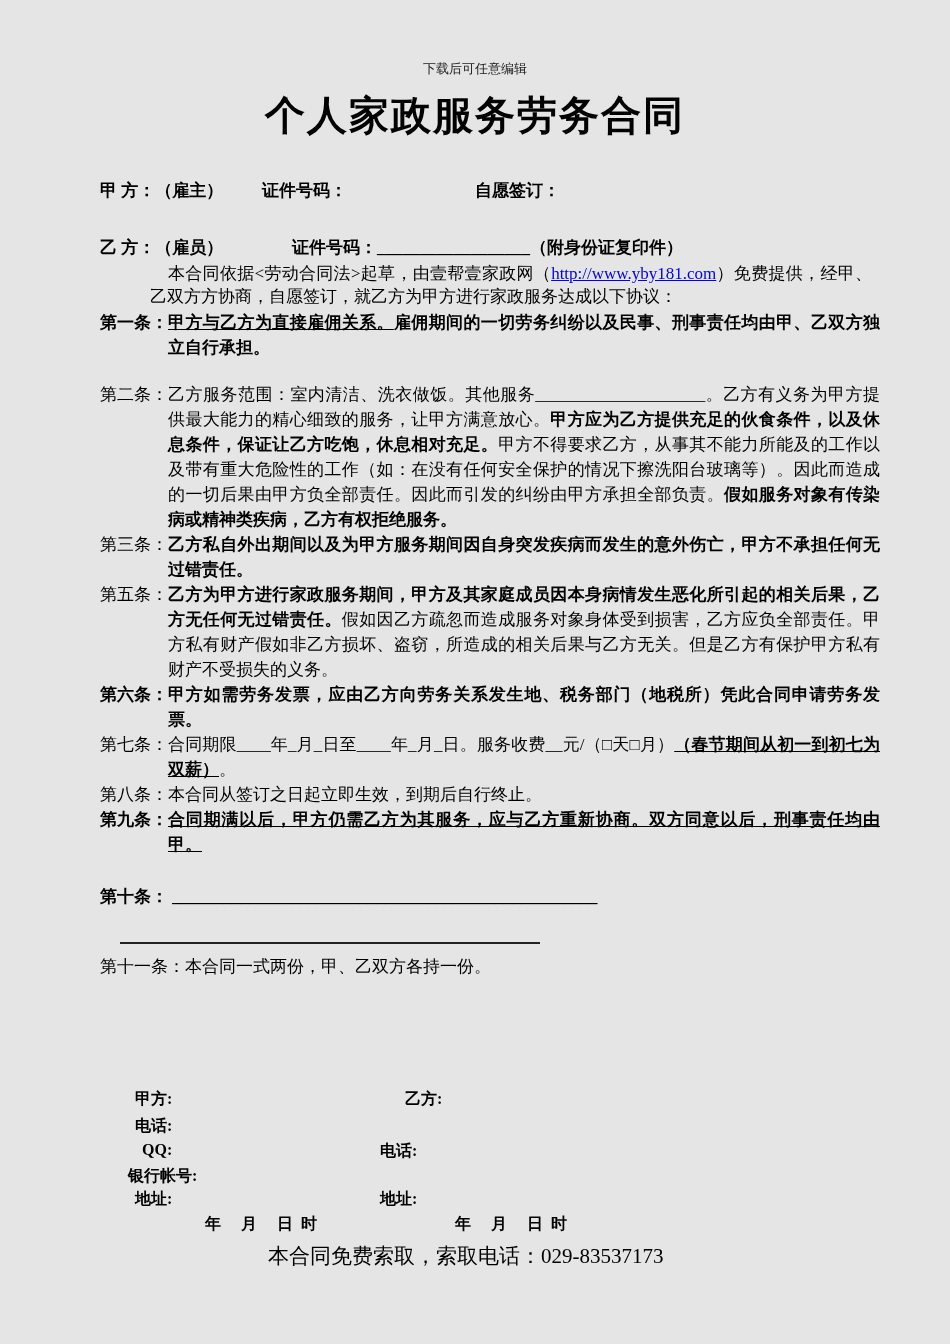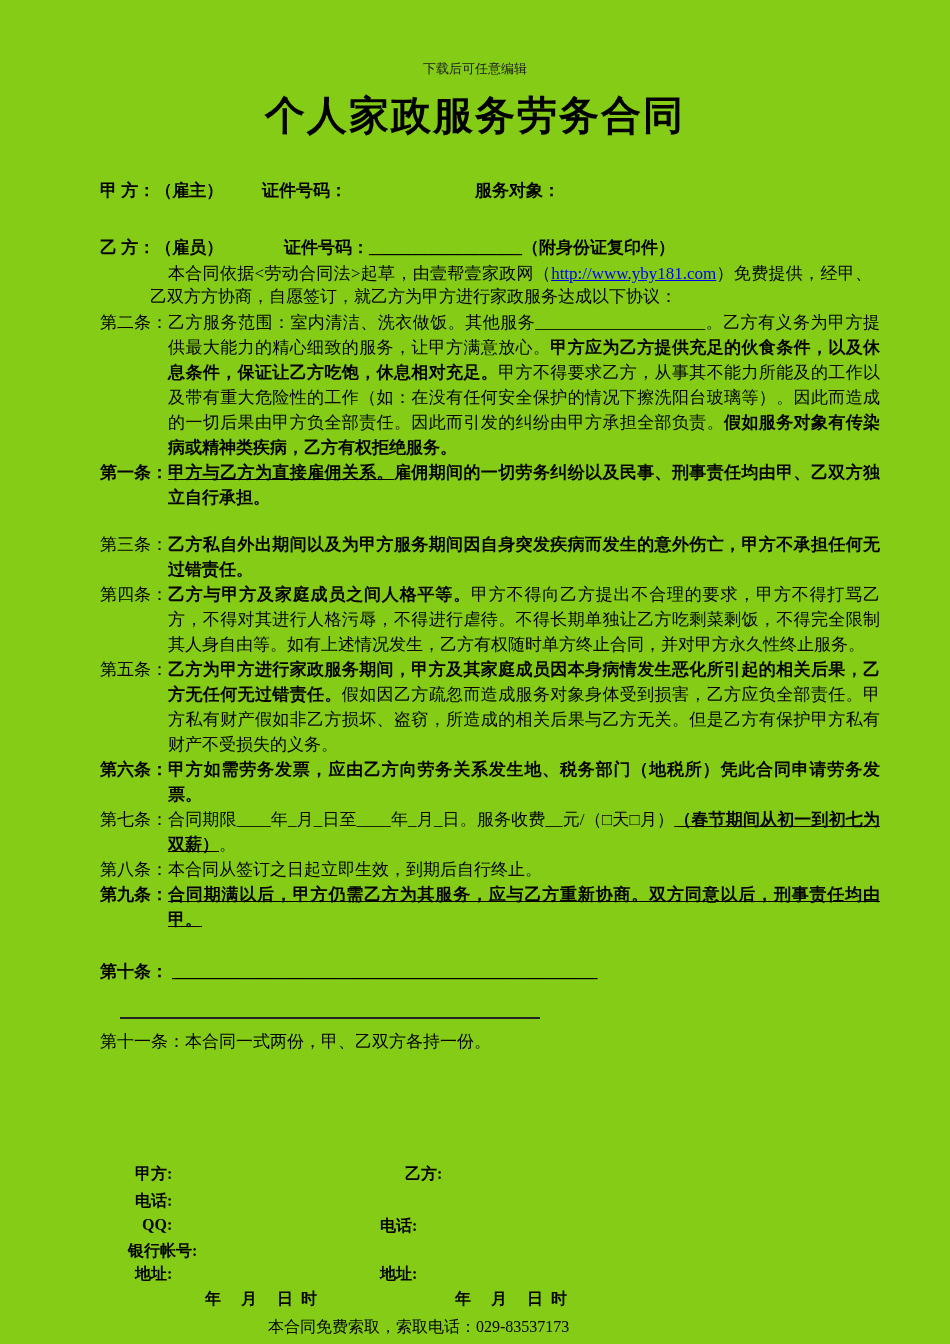--- a/index.html
+++ b/index.html
@@ -2,21 +2,21 @@
 <html><head>
 <meta charset="utf-8">
 <style>
   * { box-sizing: border-box; }
   html,body { margin:0; padding:0; background:#888; }
   .page {
     position: relative;
     width: 950px;
     height: 1344px;
     margin: 0 auto;
-    background: #84cc16;
+    background: #e5e5e5;
     color: #000;
     font-family: "Liberation Serif","DejaVu Serif",serif;
     font-size: 17px;
     overflow: hidden;
   }
   .b { font-weight: bold; }
   .u { text-decoration: underline; }
   .top-note {
     padding-top: 60px;
     text-align: center;
@@ -31,21 +31,21 @@
     font-weight: bold;
     letter-spacing: 2px;
     font-family: "Liberation Sans","DejaVu Sans",sans-serif;
   }
   .party-row { position: relative; height: 22px; font-weight: bold; font-size: 17px; }
   .party-a { margin-top: 43px; }
   .party-b { margin-top: 35px; }
   .party-row .p0 { position: absolute; left: 100px; white-space: nowrap; }
   .party-a .p1 { position: absolute; left: 262px; white-space: nowrap; }
   .party-a .p2 { position: absolute; left: 475px; white-space: nowrap; }
-  .party-b .p1 { position: absolute; left: 284px; white-space: nowrap; }
+  .party-b .p1 { position: absolute; left: 292px; white-space: nowrap; }
   .blank { letter-spacing: 0; }
   .intro {
     margin: 4px 78px 0 150px;
     text-indent: 18px;
     line-height: 23px;
     text-align: justify;
   }
   .intro a { color: #0000ee; text-decoration: underline; cursor: pointer; }
   .articles {
     margin: 2px 70px 0 100px;
@@ -63,64 +63,60 @@
   .sig-a-name  { left: 135px; top: 0; }
   .sig-b-name  { left: 405px; top: 0; }
   .sig-a-phone { left: 135px; top: 27px; }
   .sig-a-qq    { left: 142px; top: 52px; }
   .sig-b-phone { left: 380px; top: 52px; }
   .sig-a-bank  { left: 128px; top: 77px; }
   .sig-a-addr  { left: 135px; top: 100px; }
   .sig-b-addr  { left: 380px; top: 100px; }
   .sig-a-date  { left: 205px; top: 125px; letter-spacing: 2px; }
   .sig-b-date  { left: 455px; top: 125px; letter-spacing: 2px; }
-  .footer-note { margin: 8px 0 0 268px; font-size: 16px; }
+  .footer-note { margin: 8px 0 0 268px; font-size: 21px; }
 </style>
 </head>
 <body>
 
 <div class="page">
 
   <div class="top-note">下载后可任意编辑</div>
 
   <div class="title">个人家政服务劳务合同</div>
 
   <div class="party-row party-a">
     <span class="p0">甲 方：（雇主）</span>
     <span class="p1">证件号码：</span>
-    <span class="p2">服务对象：</span>
+    <span class="p2">自愿签订：</span>
   </div>
 
   <div class="party-row party-b">
     <span class="p0">乙 方：（雇员）</span>
     <span class="p1"><span>证件号码：</span><span class="blank">__________________</span><span>（附身份证复印件）</span></span>
   </div>
 
   <div class="intro"><span>本合同依据&lt;劳动合同法&gt;起草，由壹帮壹家政网（</span><a style="color: rgb(0, 0, 238); text-decoration: underline;">http://www.yby181.com</a><span>）免费提供，经甲、乙双方方协商，自愿签订，就乙方为甲方进行家政服务达成以下协议：</span></div>
 
   <div class="articles" id="articles">
+    <div class="article space-after">
+      <span class="a-label b">第一条：</span>
+      <span class="a-body"><span class="b u">甲方与乙方为直接雇佣关系。</span><span class="b">雇佣期间的一切劳务纠纷以及民事、刑事责任均由甲、乙双方独立自行承担。</span></span>
+    </div>
+
     <div class="article">
       <span class="a-label">第二条：</span>
       <span class="a-body"><span>乙方服务范围：室内清洁、洗衣做饭。其他服务</span><span>____________________</span><span>。乙方有义务为甲方提供最大能力的精心细致的服务，让甲方满意放心。</span><span class="b">甲方应为乙方提供充足的伙食条件，以及休息条件，保证让乙方吃饱，休息相对充足。</span><span>甲方不得要求乙方，从事其不能力所能及的工作以及带有重大危险性的工作（如：在没有任何安全保护的情况下擦洗阳台玻璃等）。因此而造成的一切后果由甲方负全部责任。因此而引发的纠纷由甲方承担全部负责。</span><span class="b">假如服务对象有传染病或精神类疾病，乙方有权拒绝服务。</span></span>
-    </div>
-
-    <div class="article space-after">
-      <span class="a-label b">第一条：</span>
-      <span class="a-body"><span class="b u">甲方与乙方为直接雇佣关系。</span><span class="b">雇佣期间的一切劳务纠纷以及民事、刑事责任均由甲、乙双方独立自行承担。</span></span>
     </div>
 
     <div class="article">
       <span class="a-label">第三条：</span>
       <span class="a-body"><span class="b">乙方私自外出期间以及为甲方服务期间因自身突发疾病而发生的意外伤亡，甲方不承担任何无过错责任。</span></span>
     </div>
 
-    <div class="article">
-      <span class="a-label">第四条：</span>
-      <span class="a-body"><span class="b">乙方与甲方及家庭成员之间人格平等。</span><span>甲方不得向乙方提出不合理的要求，甲方不得打骂乙方，不得对其进行人格污辱，不得进行虐待。不得长期单独让乙方吃剩菜剩饭，不得完全限制其人身自由等。如有上述情况发生，乙方有权随时单方终止合同，并对甲方永久性终止服务。</span></span>
-    </div>
 
     <div class="article">
       <span class="a-label">第五条：</span>
       <span class="a-body"><span class="b">乙方为甲方进行家政服务期间，甲方及其家庭成员因本身病情发生恶化所引起的相关后果，乙方无任何无过错责任。</span><span>假如因乙方疏忽而造成服务对象身体受到损害，乙方应负全部责任。甲方私有财产假如非乙方损坏、盗窃，所造成的相关后果与乙方无关。但是乙方有保护甲方私有财产不受损失的义务。</span></span>
     </div>
 
     <div class="article">
       <span class="a-label b">第六条：</span>
       <span class="a-body"><span class="b">甲方如需劳务发票，应由乙方向劳务关系发生地、税务部门（地税所）凭此合同申请劳务发票。</span></span>
     </div>

